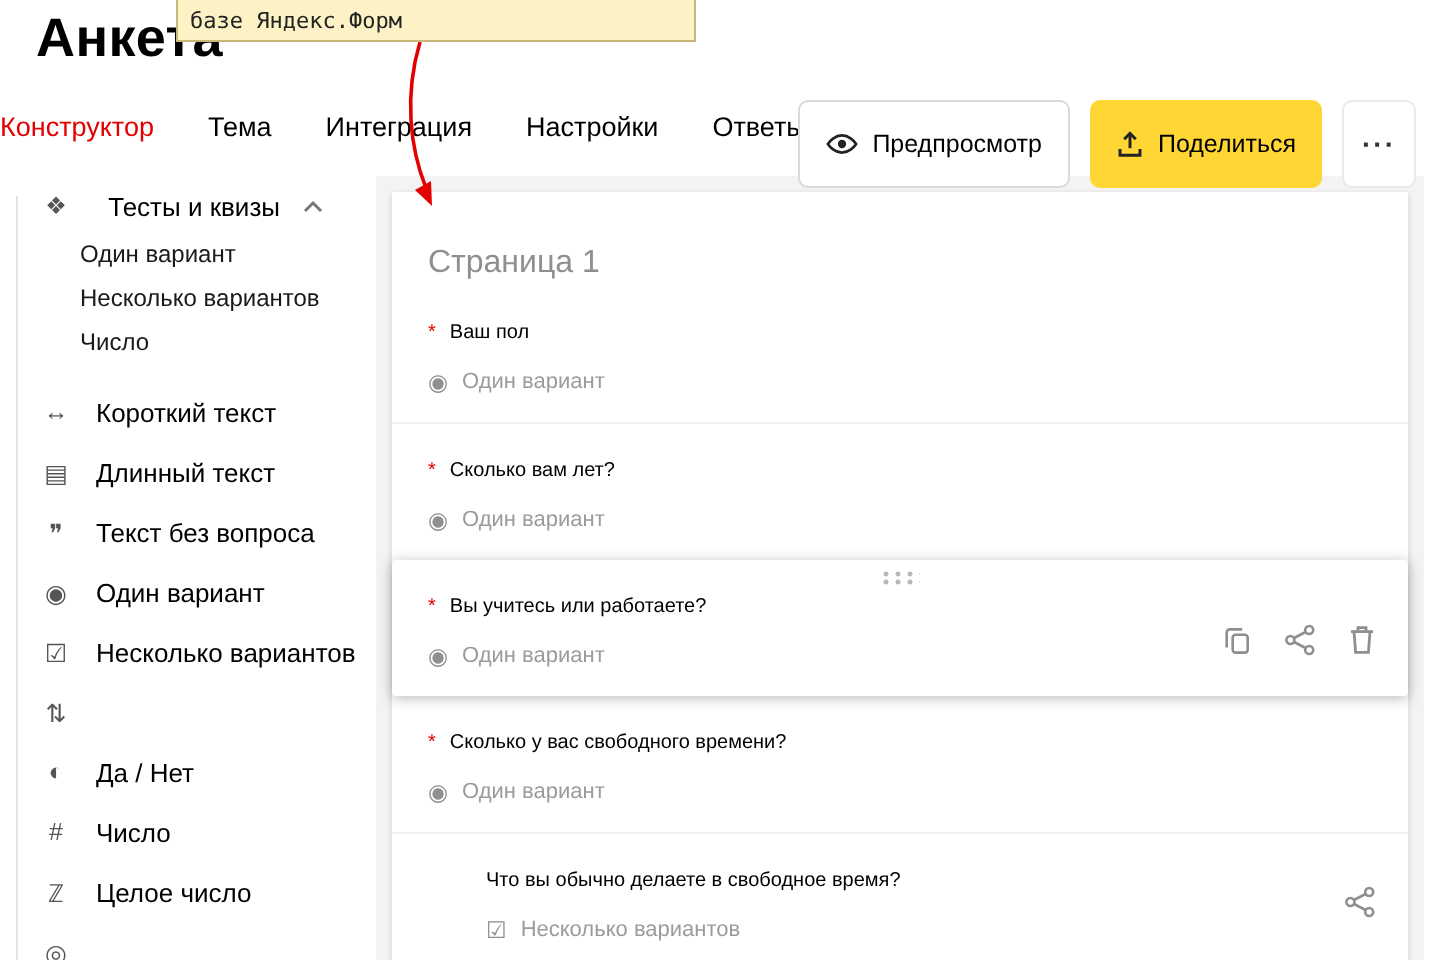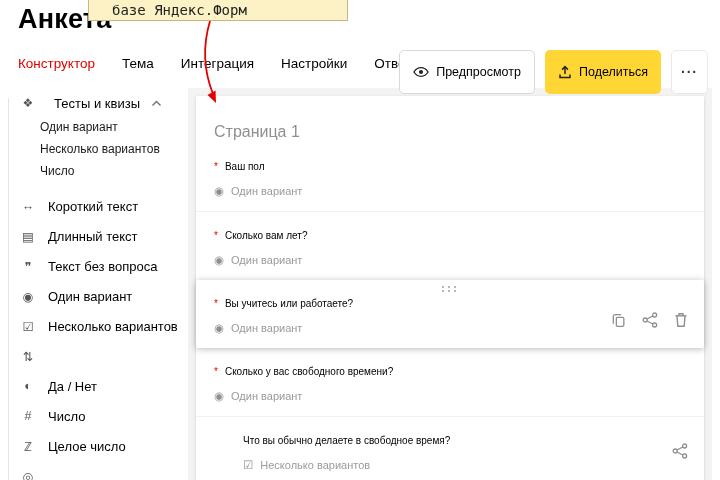--- a/index.html
+++ b/index.html
@@ -6,23 +6,23 @@
   body{
     position:relative;width:720px;height:480px;overflow:hidden;
     font-family:"Liberation Sans",sans-serif;background:#fff;color:#000;
   }
   
   .page-title{position:absolute;left:18px;top:4px;font-size:27px;font-weight:700;letter-spacing:.2px;}
   .tooltip{
     position:absolute;left:88px;top:0;width:260px;height:21px;box-sizing:border-box;
     background:#fcf2c5;border:1px solid #c9b87b;border-top:none;display:flex;align-items:center;z-index:7;
   }
-  .tooltip span{font-family:"DejaVu Sans Mono",monospace;font-size:14px;color:#222;padding-left:23px;white-space:nowrap;}
+  .tooltip span{font-family:"DejaVu Sans Mono",monospace;font-size:11px;color:#222;padding-left:6px;white-space:nowrap;}
   .annotation-arrow{position:absolute;left:0;top:0;z-index:6;pointer-events:none;}
-  .tabs{position:absolute;left:18px;top:56px;display:flex;gap:27px;font-size:13.5px;align-items:center;z-index:3;}
+  .tabs{position:absolute;left:0;top:56px;display:flex;gap:27px;font-size:13.5px;align-items:center;z-index:3;}
   .tab{cursor:pointer;color:#000;}
   .tab.active{color:#e20000;}
   .header-actions{position:absolute;top:50px;right:12px;display:flex;gap:10px;align-items:center;z-index:3;}
   .btn{display:flex;align-items:center;gap:7px;font-size:12.5px;height:44px;padding:0 13px;border-radius:5px;box-sizing:border-box;cursor:pointer;background:#fff;border:none;}
   .btn-preview{border:1px solid #d9d9d9;}
   .btn-share{background:#ffd633;}
   .btn-more{border:1px solid #e9e9e9;padding:0 9px;font-weight:700;color:#333;font-size:14px;letter-spacing:1px;}
   
   .sidebar{position:absolute;left:0;top:90px;width:188px;bottom:0;overflow:hidden;}
   .sidebar-rule{position:absolute;left:8px;top:8px;bottom:0;width:1px;background:#e4e4e4;}

